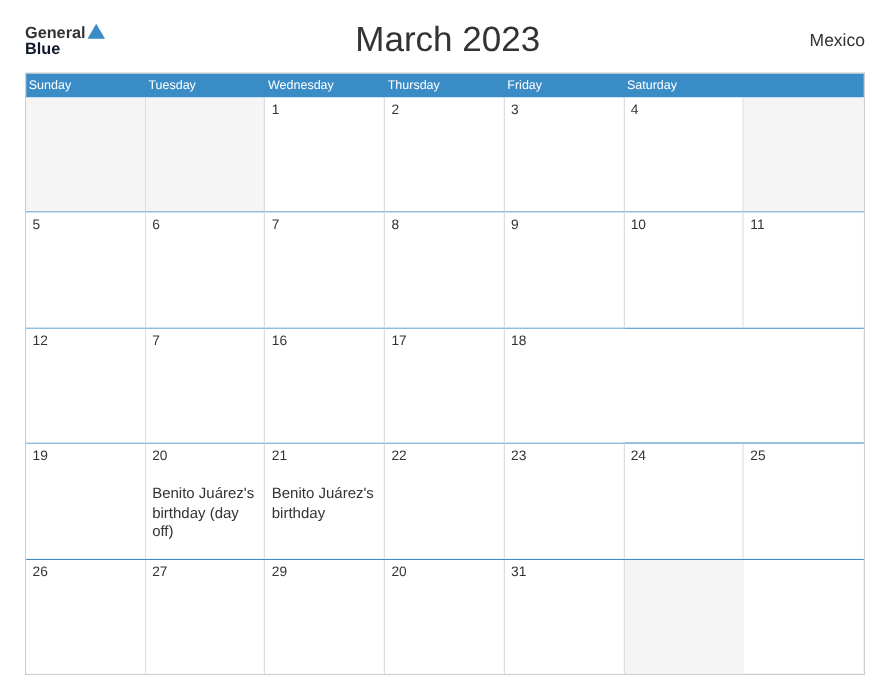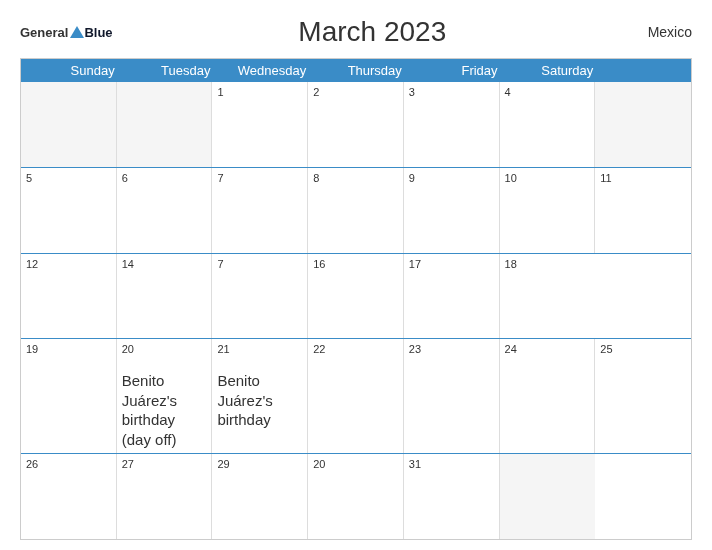--- a/index.html
+++ b/index.html
@@ -19,20 +19,21 @@
       flex-direction: column;
     }
     .header {
       display: flex;
       align-items: center;
       justify-content: space-between;
       margin-bottom: 10px;
     }
     .logo {
       display: flex;
+      flex-direction: column;
       line-height: 1;
     }
     .logo-general {
       font-size: 13px;
       font-weight: bold;
       color: #333;
     }
     .logo-blue {
       font-size: 13px;
       font-weight: bold;
@@ -71,22 +72,22 @@
       flex-direction: column;
       border: 1px solid #ccc;
     }
     .cal-header {
       display: grid;
       grid-template-columns: repeat(7, 1fr);
       background: #3a8cc7;
     }
     .cal-header-cell {
       color: #fff;
-      font-size: 13px;
-      text-align: right;
+      font-size: 10px;
+      text-align: left;
       padding: 4px 2px;
       font-weight: normal;
     }
     .cal-body {
       flex: 1;
       display: flex;
       flex-direction: column;
     }
     .cal-row {
       display: grid;
@@ -113,21 +114,21 @@
     .cal-cell.empty {
       background: #f5f5f5;
     }
     .day-num {
       font-size: 11px;
       color: #333;
       display: block;
       margin-bottom: 2px;
     }
     .event-text {
-      font-size: 15px;
+      font-size: 12px;
       color: #333;
       line-height: 1.3;
       margin-top: 16px;
     }
   </style>
 </head>
 <body>
 
 <div class="page">
   <div class="header">
@@ -193,23 +194,20 @@
         <div class="cal-cell">
             <span class="day-num">11</span>
           </div>
       </div>
 
       <div class="cal-row">
         <div class="cal-cell">
             <span class="day-num">12</span>
           </div>
         <div class="cal-cell">
-            <span class="day-num">14</span>
-          </div>
-        <div class="cal-cell">
             <span class="day-num">7</span>
           </div>
         <div class="cal-cell">
             <span class="day-num">16</span>
           </div>
         <div class="cal-cell">
             <span class="day-num">17</span>
           </div>
         <div class="cal-cell">
             <span class="day-num">18</span>

